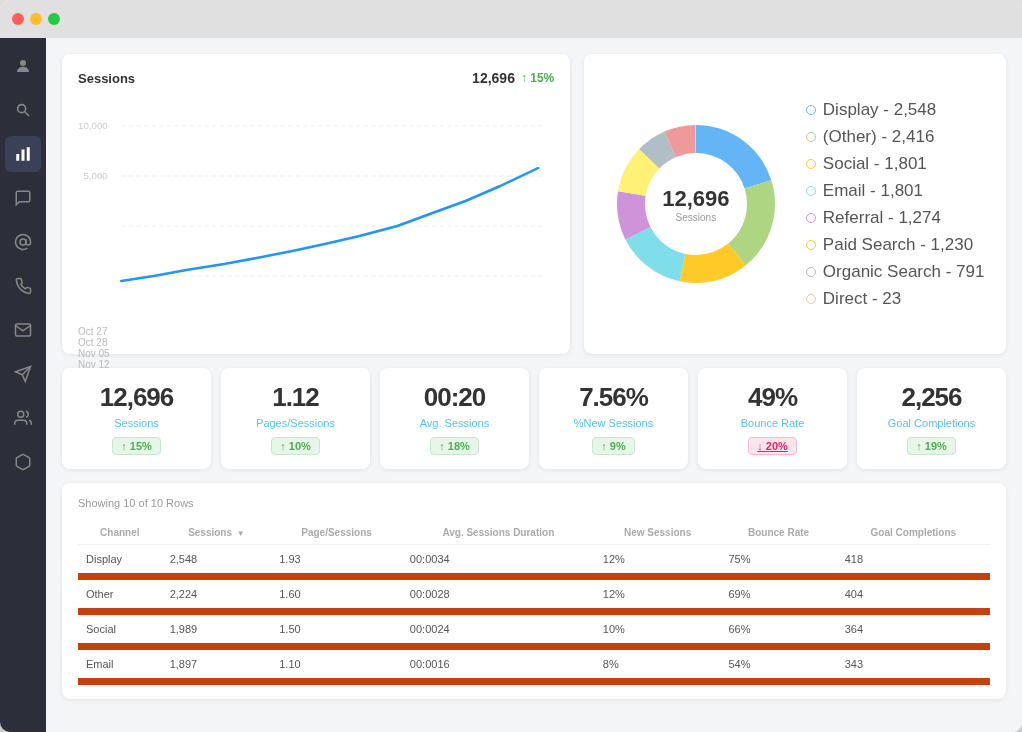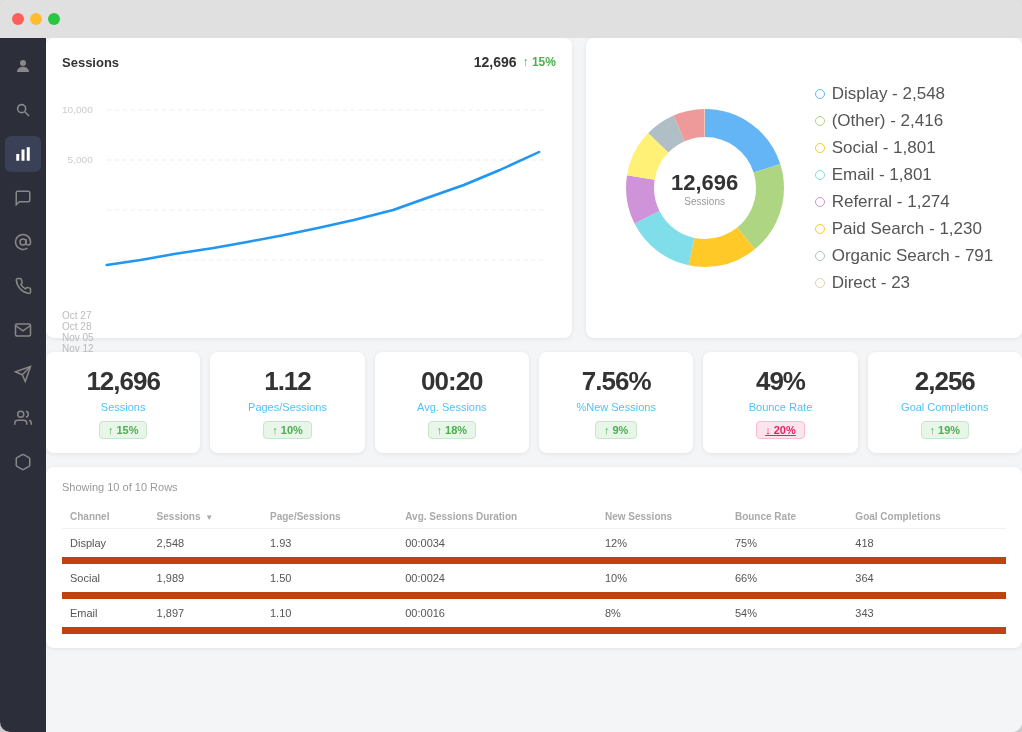--- a/index.html
+++ b/index.html
@@ -59,21 +59,21 @@
       cursor: pointer;
     }
     .sidebar-icon.active {
       background: #3a4055;
       color: #fff;
     }
     .main-content {
       flex: 1;
       background: #f4f5f7;
       overflow-y: auto;
-      padding: 0;
+      padding: 16px;
       display: flex;
       flex-direction: column;
       gap: 14px;
     }
     .top-row {
       display: flex;
       gap: 14px;
     }
     .card {
       background: #fff;
@@ -229,21 +229,21 @@
       font-size: 11px;
       color: #999;
       margin-bottom: 12px;
     }
     table {
       width: 100%;
       border-collapse: collapse;
       font-size: 11px;
     }
     th {
-      text-align: left;
+      text-align: center;
       color: #aaa;
       font-weight: 600;
       font-size: 10px;
       padding: 6px 8px;
       border-bottom: 1px solid #f0f0f0;
     }
     td {
       padding: 8px 8px;
       color: #555;
       border-bottom: 7px solid #c2410c;
@@ -479,20 +479,29 @@
             <tr>
               <td>Display</td>
               <td>2,548</td>
               <td>1.93</td>
               <td>00:0034</td>
               <td>12%</td>
               <td>75%</td>
               <td>418</td>
             </tr>
             <tr>
+              <td>Other</td>
+              <td>2,224</td>
+              <td>1.60</td>
+              <td>00:0028</td>
+              <td>12%</td>
+              <td>69%</td>
+              <td>404</td>
+            </tr>
+            <tr>
               <td>Social</td>
               <td>1,989</td>
               <td>1.50</td>
               <td>00:0024</td>
               <td>10%</td>
               <td>66%</td>
               <td>364</td>
             </tr>
             <tr>
               <td>Email</td>

